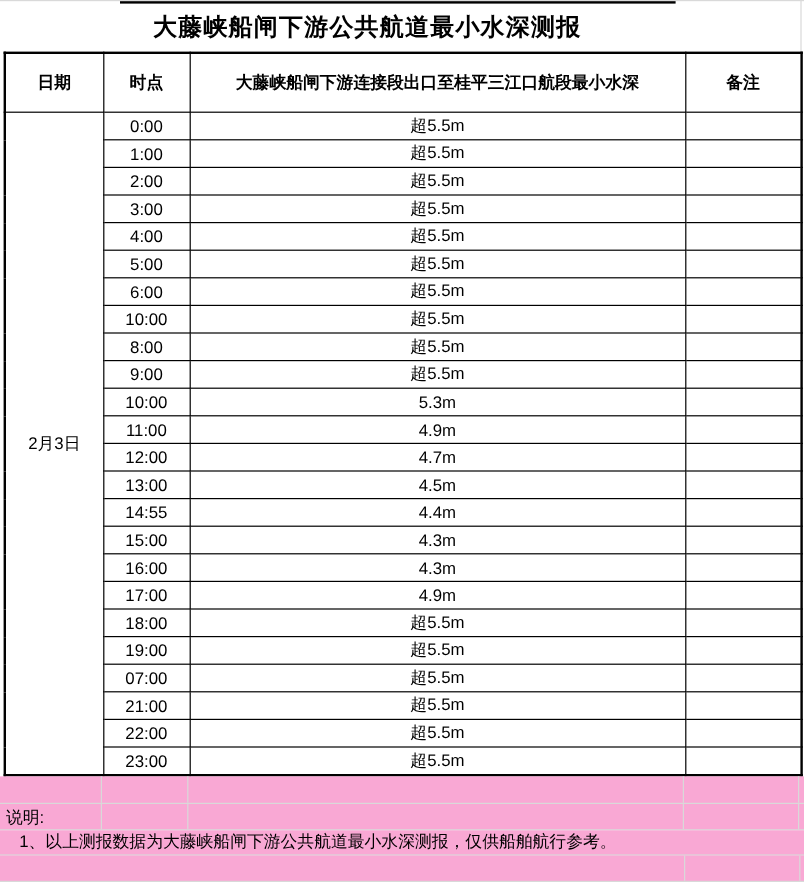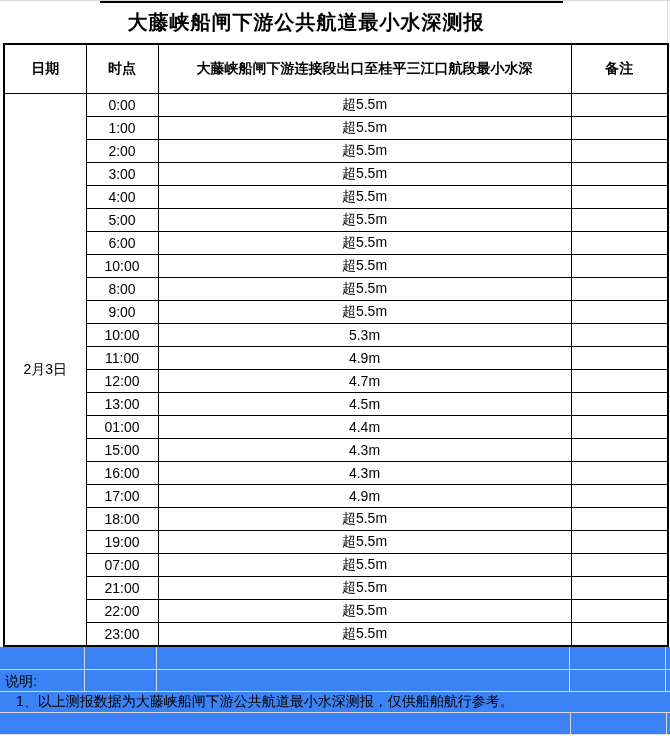--- a/index.html
+++ b/index.html
@@ -25,21 +25,21 @@
   }
   table.main th,table.main td{
     border:1px solid #000;text-align:center;vertical-align:middle;
     padding:0;overflow:hidden;white-space:nowrap;
   }
   table.main thead th{height:48px;font-size:14px;font-weight:bold;}
   table.main tbody td{height:22px;font-size:14px;font-weight:normal;}
   td.date-cell{font-size:14px;}
   
   .bottom{position:absolute;top:647px;left:0;width:670px;}
-  .brow{position:relative;box-sizing:border-box;width:670px;border-bottom:1px solid #d9d9d9;background:#3b82f6;}
+  .brow{position:relative;box-sizing:border-box;width:670px;border-bottom:1px solid #d9d9d9;background:#f9a8d4;}
   .cells{display:flex;height:100%;padding-left:3px;box-sizing:border-box;}
   .c{box-sizing:border-box;height:100%;border-right:1px solid #d9d9d9;}
   .c1{width:82px;font-size:14px;line-height:22px;padding-left:2px;text-align:left;}
   .c2{width:72px;} .c3{width:413px;} .c4{width:96px;}
   .r-empty{height:23px;}
   .r-label{height:22px;}
   .r-note{height:21px;font-size:14px;display:flex;align-items:center;padding-left:16px;box-sizing:border-box;}
   .r-note2{height:22px;}
   .vline{position:absolute;top:0;width:1px;height:100%;background:#d9d9d9;}
   .vl570{left:570px;} .vl667{left:666px;}
@@ -134,21 +134,21 @@
           <td>12:00</td>
           <td>4.7m</td>
           <td></td>
         </tr>
       <tr>
           <td>13:00</td>
           <td>4.5m</td>
           <td></td>
         </tr>
       <tr>
-          <td>01:00</td>
+          <td>14:55</td>
           <td>4.4m</td>
           <td></td>
         </tr>
       <tr>
           <td>15:00</td>
           <td>4.3m</td>
           <td></td>
         </tr>
       <tr>
           <td>16:00</td>

